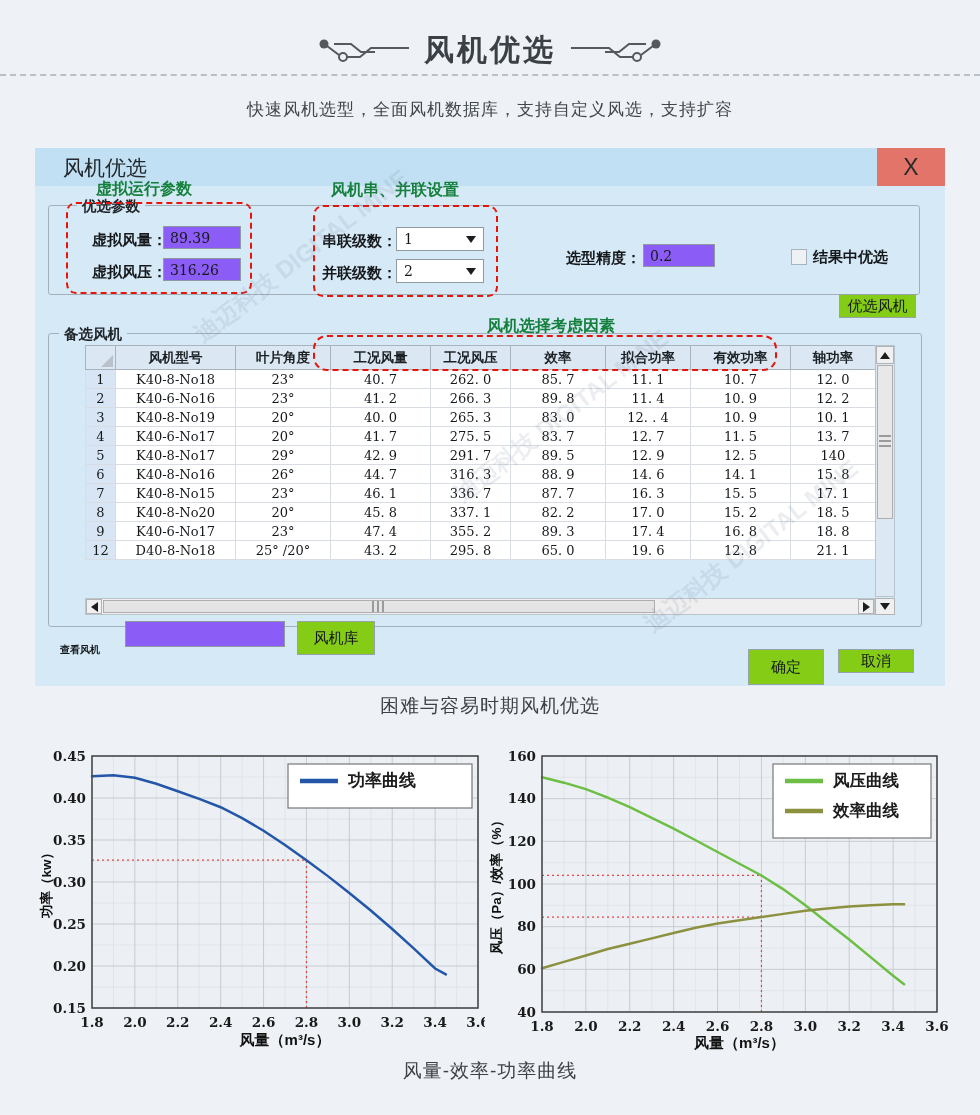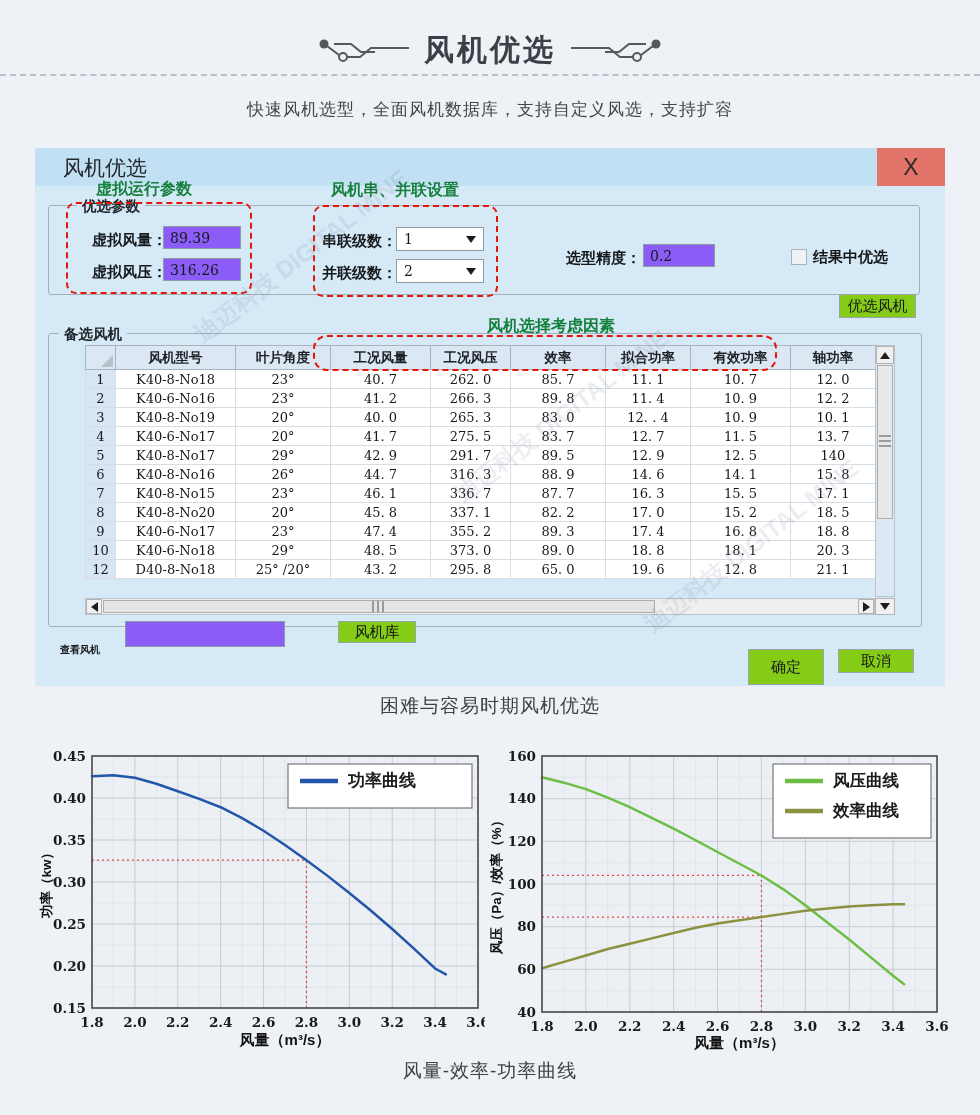--- a/index.html
+++ b/index.html
@@ -272,31 +272,20 @@
             <td>K40-6-No17</td>
             <td>23°</td>
             <td>47. 4</td>
             <td>355. 2</td>
             <td>89. 3</td>
             <td>17. 4</td>
             <td>16. 8</td>
             <td>18. 8</td>
           </tr>
           <tr>
-            <td class="rn">10</td>
-            <td>K40-6-No18</td>
-            <td>29°</td>
-            <td>48. 5</td>
-            <td>373. 0</td>
-            <td>89. 0</td>
-            <td>18. 8</td>
-            <td>18. 1</td>
-            <td>20. 3</td>
-          </tr>
-          <tr>
             <td class="rn">12</td>
             <td>D40-8-No18</td>
             <td>25° /20°</td>
             <td>43. 2</td>
             <td>295. 8</td>
             <td>65. 0</td>
             <td>19. 6</td>
             <td>12. 8</td>
             <td>21. 1</td>
           </tr>
@@ -323,21 +312,21 @@
     <div class="sb-box" style="right:0;top:0;width:16px;height:15px;">
         <span class="tri-right"></span>
       </div>
   </div>
   <div class="sb-box" style="left:840px;top:450px;width:20px;height:17px;">
       <span class="tri-down"></span>
     </div>
 
   <div class="fld-label" style="left:25px;top:479px;font-size:10px;margin-top:16px;">查看风机</div>
   <div class="tbox" style="left:90px;top:473px;width:160px;height:26px;"></div>
-  <div class="btn" style="left:262px;top:473px;width:78px;height:22px;margin-left:41px;">风机库</div>
+  <div class="btn" style="left:262px;top:473px;width:78px;height:34px;">风机库</div>
   <div class="btn" style="left:713px;top:501px;width:76px;height:36px;">确定</div>
   <div class="btn" style="left:803px;top:501px;width:76px;height:24px;">取消</div>
 </div>
 
 <div class="caption" style="top:693px;">困难与容易时期风机优选</div>
 
 <svg class="chart-host" id="chart-left" style="left:35px;top:744px;" width="450" height="310">
     <rect x="57" y="12" width="386" height="252" fill="#ecf0f4"></rect>
     <line x1="78.44444444444441" y1="12" x2="78.44444444444441" y2="264" stroke="#dde2e8" stroke-width="0.8"></line>
     <line x1="121.33333333333324" y1="12" x2="121.33333333333324" y2="264" stroke="#dde2e8" stroke-width="0.8"></line>

